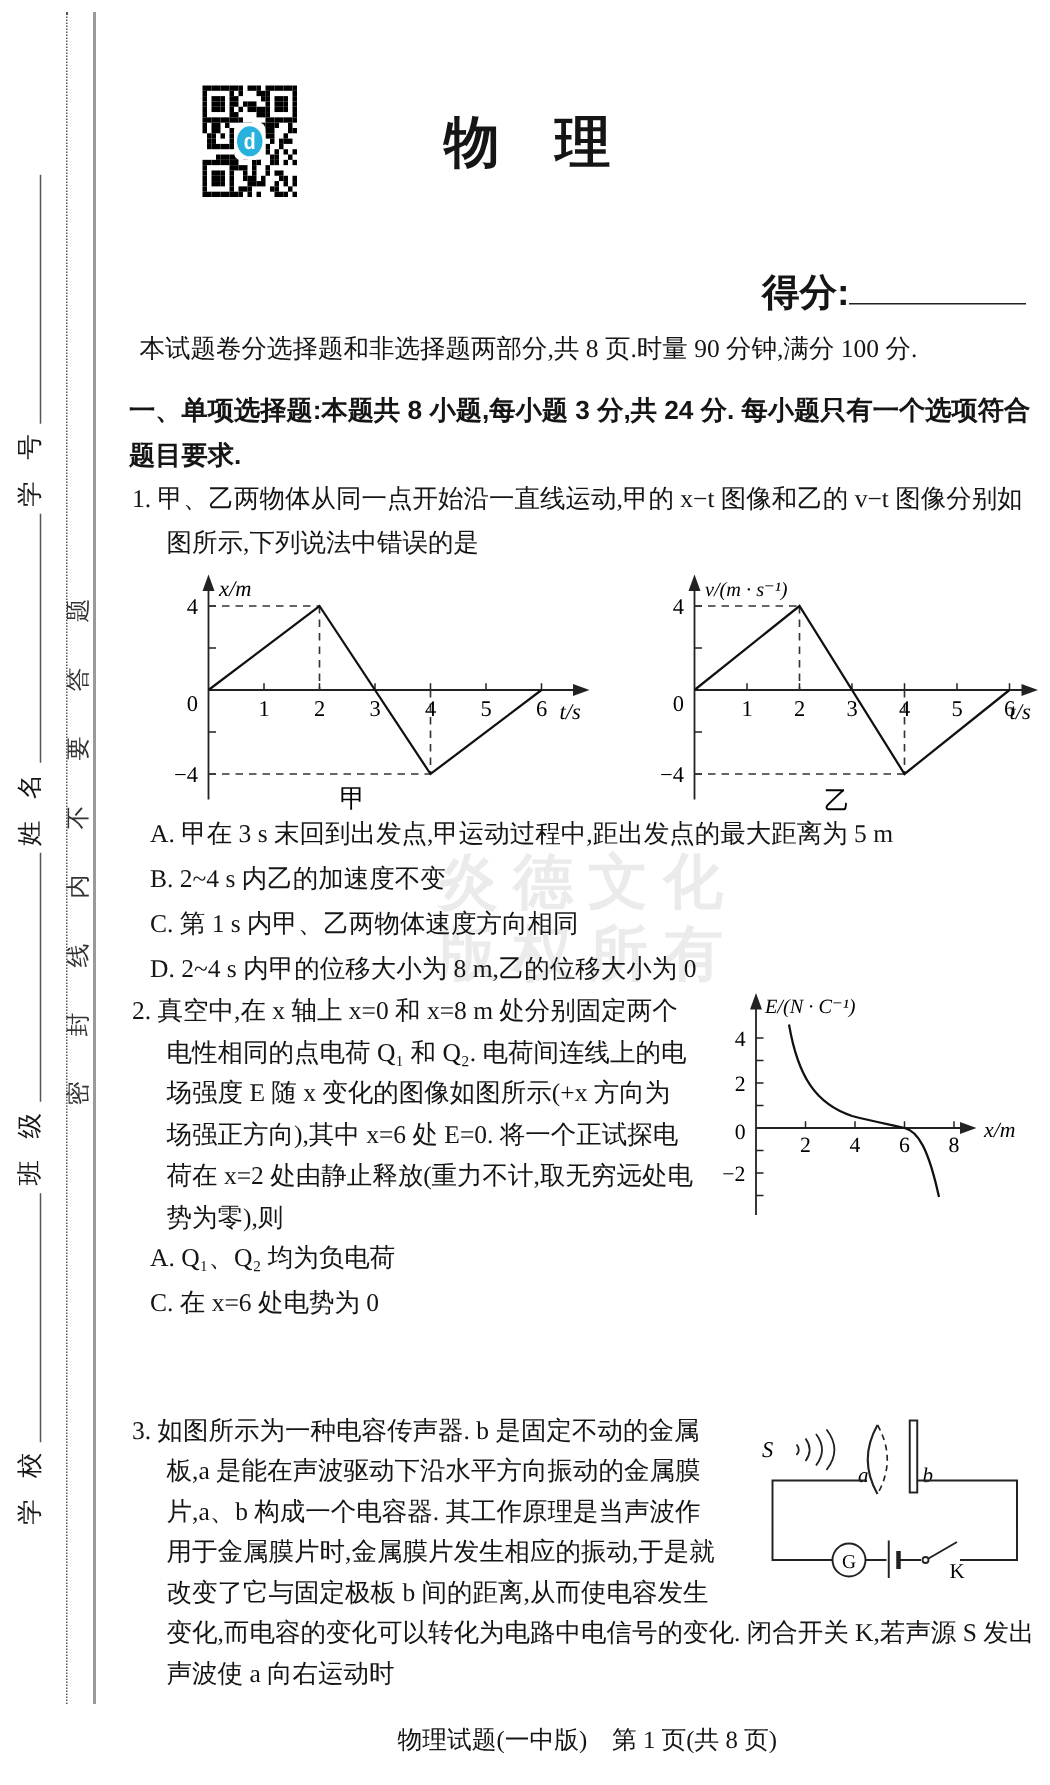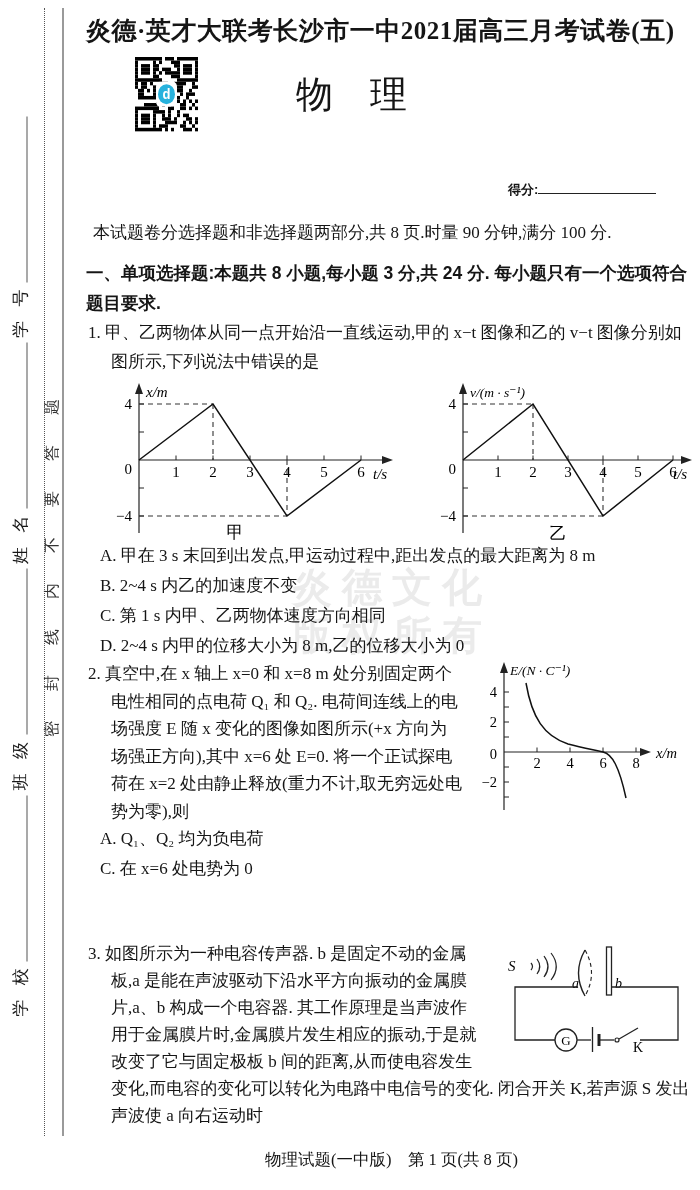--- a/index.html
+++ b/index.html
@@ -25,23 +25,23 @@
       font-size:25px;font-weight:bold;white-space:nowrap;letter-spacing:0.5px;}
   .qr-wrap{position:absolute;left:135px;top:57px;width:63px;height:63px;
       transform:scale(1,1.18);transform-origin:top left;z-index:1;}
   #qr{position:relative;width:63px;height:63px;}
   #qr i{position:absolute;width:3px;height:3px;background:#000;}
   .qr-logo{position:absolute;left:21px;top:21px;width:21px;height:21px;background:#fff;
       border-radius:4px;display:flex;align-items:center;justify-content:center;z-index:3;}
   .qr-logo b{width:17px;height:17px;border-radius:50%;background:#27b2dd;color:#fff;
       font-family:"Liberation Sans",sans-serif;font-size:13px;line-height:17px;
       text-align:center;display:block;}
-  .subject-title{position:absolute;left:296px;top:70px;font-size:37px;font-weight:normal;
+  .subject-title{position:absolute;left:296px;top:70px;font-size:37px;font-weight:bold;
       font-family:"Liberation Sans","DejaVu Sans",sans-serif;z-index:1;white-space:nowrap;}
-  .score{position:absolute;left:508px;top:178px;z-index:1;font-size:13px;font-weight:bold;
+  .score{position:absolute;left:508px;top:178px;z-index:1;font-size:25px;font-weight:bold;
       font-family:Liberation Sans, sans-serif;}
   .score-line{display:inline-block;width:118px;height:15px;border-bottom:1.5px solid #222;}
   .intro{position:absolute;left:93px;top:221px;width:602px;font-size:17px;z-index:1;}
   .sec-head{position:absolute;left:86px;top:258px;width:610px;font-size:17.5px;
       font-weight:bold;font-family:"Liberation Sans","DejaVu Sans",sans-serif;
       line-height:30px;z-index:1;}
   
   .qtext{font-size:17px;line-height:29px;padding-left:23px;text-indent:-23px;}
   .q1{position:absolute;left:88px;top:318px;width:607px;z-index:1;}
   .q1-graphs{position:absolute;left:95px;top:381px;width:600px;height:160px;
@@ -74,21 +74,20 @@
       <span class="sf-line"></span>
     <span class="sf-label">姓 名</span>
       <span class="sf-line"></span>
     <span class="sf-label">学 号</span>
       <span class="sf-line"></span>
   </div>
   <div class="vline-dotted"></div>
   <div class="vline-solid"></div>
   <div class="seal-text">密封线内不要答题</div>
 
-  <div class="exam-title">炎德·英才大联考长沙市一中2021届高三月考试卷(五)</div>
 
   <div class="qr-wrap">
     <div id="qr">
         <i style="left:0px;top:0px"></i>
         <i style="left:3px;top:0px"></i>
         <i style="left:6px;top:0px"></i>
         <i style="left:9px;top:0px"></i>
         <i style="left:12px;top:0px"></i>
         <i style="left:15px;top:0px"></i>
         <i style="left:18px;top:0px"></i>
@@ -423,21 +422,21 @@
       <text x="110" y="96" font-size="15" text-anchor="middle">2</text>
       <text x="145" y="96" font-size="15" text-anchor="middle">3</text>
       <text x="180" y="96" font-size="15" text-anchor="middle">4</text>
       <text x="215" y="96" font-size="15" text-anchor="middle">5</text>
       <text x="250" y="96" font-size="15" text-anchor="middle">6</text>
       <text x="135" y="158" font-size="17" text-anchor="middle">乙</text>
     </svg>
   </div>
 
   <div class="opts q1-opts">
-    <div>A. 甲在 3 s 末回到出发点,甲运动过程中,距出发点的最大距离为 8 m</div>
+    <div>A. 甲在 3 s 末回到出发点,甲运动过程中,距出发点的最大距离为 5 m</div>
     <div>B. 2~4 s 内乙的加速度不变</div>
     <div>C. 第 1 s 内甲、乙两物体速度方向相同</div>
     <div>D. 2~4 s 内甲的位移大小为 8 m,乙的位移大小为 0</div>
   </div>
 
   <div class="q2">
     <div class="g-float">
       <svg width="225" height="158" viewBox="0 0 225 158">
         <line x1="34" y1="150" x2="34" y2="8" stroke="#222" stroke-width="1.2"></line>
         <polygon points="34,2 30,13 38,13" fill="#222"></polygon>

